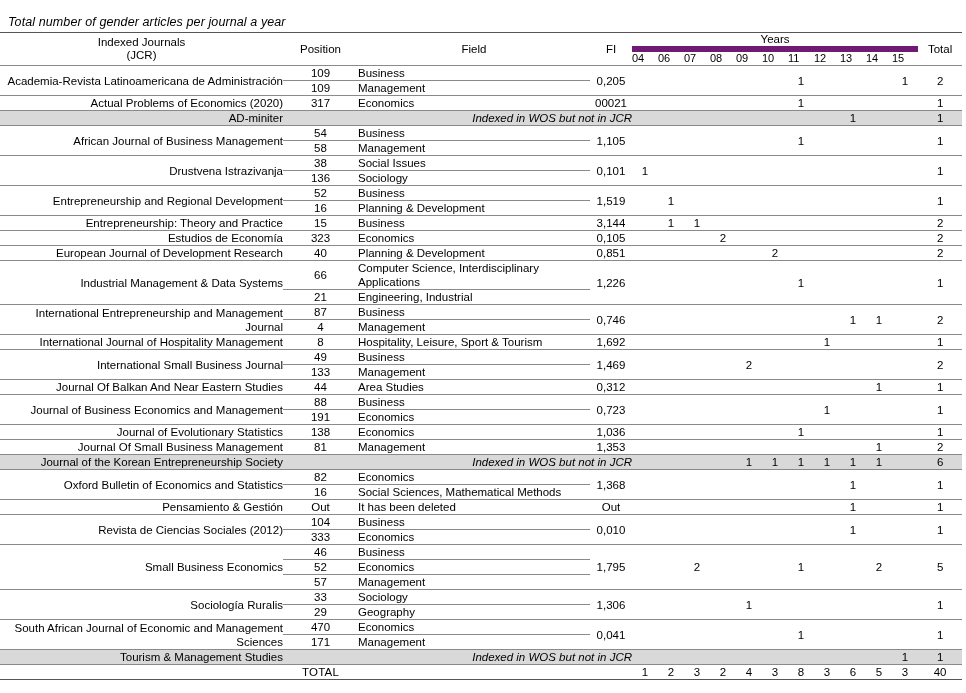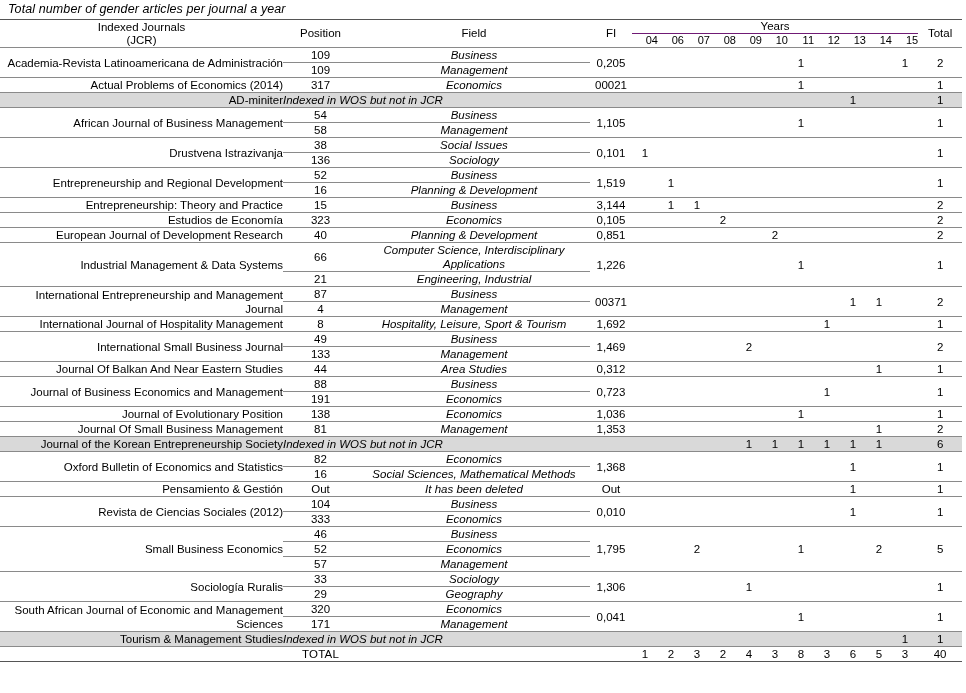--- a/index.html
+++ b/index.html
@@ -17,20 +17,21 @@
     height: 693px;
     overflow: hidden;
     background: #fff;
   }
   .title {
     font-style: italic;
     font-size: 12.5px;
     padding: 2px 0 3px 8px;
     white-space: nowrap;
     letter-spacing: 0.1px;
+    margin-top: 13px;
   }
   table.grid {
     border-collapse: collapse;
     width: 894px;
     table-layout: fixed;
     font-size: 11.5px;
     border-radius: 22px;
   }
   table.grid td, table.grid th {
     padding: 0;
@@ -44,47 +45,46 @@
   .hdr-cell {
     text-align: center;
     font-size: 11.5px;
     line-height: 13px;
     padding: 2px 2px;
   }
   .yrs-label {
     text-align: center;
     font-size: 11.5px;
     line-height: 13px;
-    border-bottom: 1px solid #701a75;
+    border-bottom: 6px solid #701a75;
   }
   .yr-head {
-    text-align: right;
+    text-align: left;
     font-size: 11px;
     line-height: 13px;
     padding-bottom: 1px;
   }
   .jname {
     text-align: right;
     padding: 1px 4px;
     line-height: 14px;
   }
   .pos, .fi, .yr, .tot {
     text-align: center;
     line-height: 14px;
   }
   .field {
-    text-align: center;
-    font-style: italic;
+    text-align: left;
     line-height: 14px;
     padding: 0 4px;
   }
   .subline { border-bottom: 1px solid #8a8a8a; }
   .shaded { background: #d9d9d9; padding-left: 23px; }
   .noteitalic {
-    text-align: left;
+    text-align: right;
     font-style: italic;
   }
   .totlabel {
     text-align: center;
     font-size: 11.5px;
     letter-spacing: 0.2px;
   }
   .subcell { height: 15px; }
 </style>
 </head>
@@ -156,21 +156,21 @@
           <td class="yr rowsep" rowspan="2"></td>
           <td class="yr rowsep" rowspan="2"></td>
           <td class="yr rowsep" rowspan="2">1</td>
           <td class="tot rowsep" rowspan="2">2</td>
         </tr>
         <tr>
           <td class="pos subcell">109</td>
           <td class="field subcell">Management</td>
         </tr>
         <tr>
-          <td class="jname rowsep" rowspan="1">Actual Problems of Economics (2014)</td>
+          <td class="jname rowsep" rowspan="1">Actual Problems of Economics (2020)</td>
           <td class="pos subcell rowsep">317</td>
           <td class="field subcell rowsep">Economics</td>
           <td class="fi rowsep" rowspan="1">00021</td>
           <td class="yr rowsep" rowspan="1"></td>
           <td class="yr rowsep" rowspan="1"></td>
           <td class="yr rowsep" rowspan="1"></td>
           <td class="yr rowsep" rowspan="1"></td>
           <td class="yr rowsep" rowspan="1"></td>
           <td class="yr rowsep" rowspan="1"></td>
           <td class="yr rowsep" rowspan="1">1</td>
@@ -335,21 +335,21 @@
           <td class="tot rowsep" rowspan="2">1</td>
         </tr>
         <tr>
           <td class="pos subcell">21</td>
           <td class="field subcell">Engineering, Industrial</td>
         </tr>
         <tr>
           <td class="jname rowsep" rowspan="2">International Entrepreneurship and Management Journal</td>
           <td class="pos subcell rowsep subline">87</td>
           <td class="field subcell rowsep subline">Business</td>
-          <td class="fi rowsep" rowspan="2">00371</td>
+          <td class="fi rowsep" rowspan="2">0,746</td>
           <td class="yr rowsep" rowspan="2"></td>
           <td class="yr rowsep" rowspan="2"></td>
           <td class="yr rowsep" rowspan="2"></td>
           <td class="yr rowsep" rowspan="2"></td>
           <td class="yr rowsep" rowspan="2"></td>
           <td class="yr rowsep" rowspan="2"></td>
           <td class="yr rowsep" rowspan="2"></td>
           <td class="yr rowsep" rowspan="2"></td>
           <td class="yr rowsep" rowspan="2">1</td>
           <td class="yr rowsep" rowspan="2">1</td>
@@ -434,21 +434,21 @@
           <td class="yr rowsep" rowspan="2"></td>
           <td class="yr rowsep" rowspan="2"></td>
           <td class="yr rowsep" rowspan="2"></td>
           <td class="tot rowsep" rowspan="2">1</td>
         </tr>
         <tr>
           <td class="pos subcell">191</td>
           <td class="field subcell">Economics</td>
         </tr>
         <tr>
-          <td class="jname rowsep" rowspan="1">Journal of Evolutionary Position</td>
+          <td class="jname rowsep" rowspan="1">Journal of Evolutionary Statistics</td>
           <td class="pos subcell rowsep">138</td>
           <td class="field subcell rowsep">Economics</td>
           <td class="fi rowsep" rowspan="1">1,036</td>
           <td class="yr rowsep" rowspan="1"></td>
           <td class="yr rowsep" rowspan="1"></td>
           <td class="yr rowsep" rowspan="1"></td>
           <td class="yr rowsep" rowspan="1"></td>
           <td class="yr rowsep" rowspan="1"></td>
           <td class="yr rowsep" rowspan="1"></td>
           <td class="yr rowsep" rowspan="1">1</td>
@@ -597,21 +597,21 @@
           <td class="yr rowsep" rowspan="2"></td>
           <td class="yr rowsep" rowspan="2"></td>
           <td class="tot rowsep" rowspan="2">1</td>
         </tr>
         <tr>
           <td class="pos subcell">29</td>
           <td class="field subcell">Geography</td>
         </tr>
         <tr>
           <td class="jname rowsep" rowspan="2">South African Journal of Economic and Management Sciences</td>
-          <td class="pos subcell rowsep subline">320</td>
+          <td class="pos subcell rowsep subline">470</td>
           <td class="field subcell rowsep subline">Economics</td>
           <td class="fi rowsep" rowspan="2">0,041</td>
           <td class="yr rowsep" rowspan="2"></td>
           <td class="yr rowsep" rowspan="2"></td>
           <td class="yr rowsep" rowspan="2"></td>
           <td class="yr rowsep" rowspan="2"></td>
           <td class="yr rowsep" rowspan="2"></td>
           <td class="yr rowsep" rowspan="2"></td>
           <td class="yr rowsep" rowspan="2">1</td>
           <td class="yr rowsep" rowspan="2"></td>

